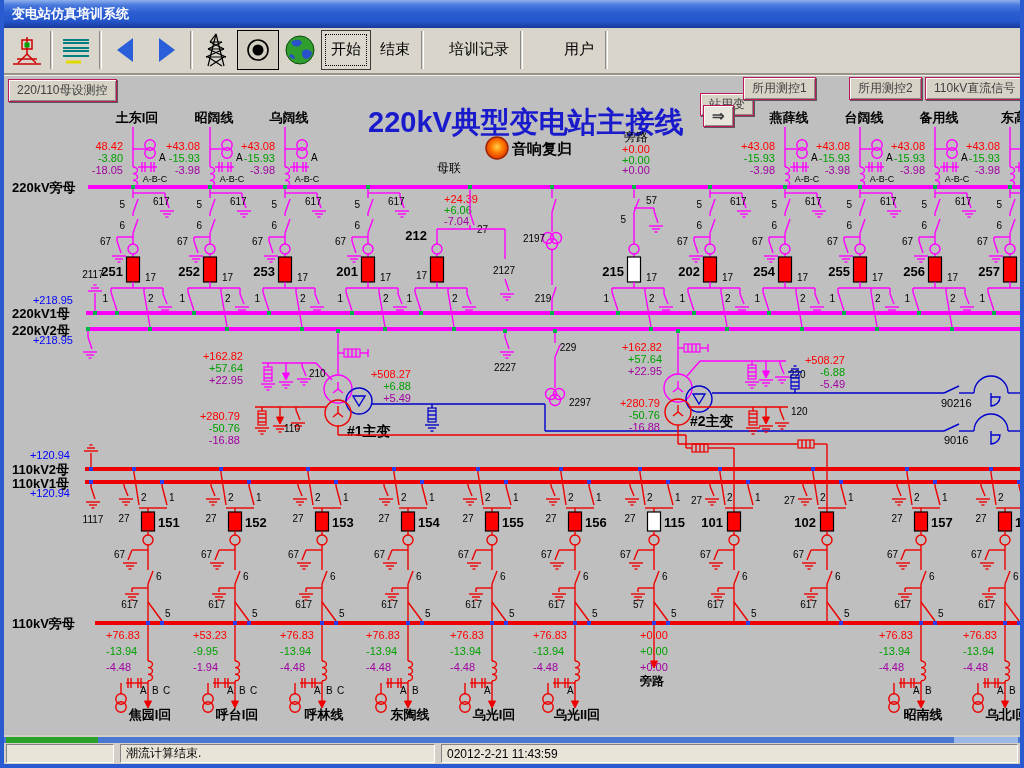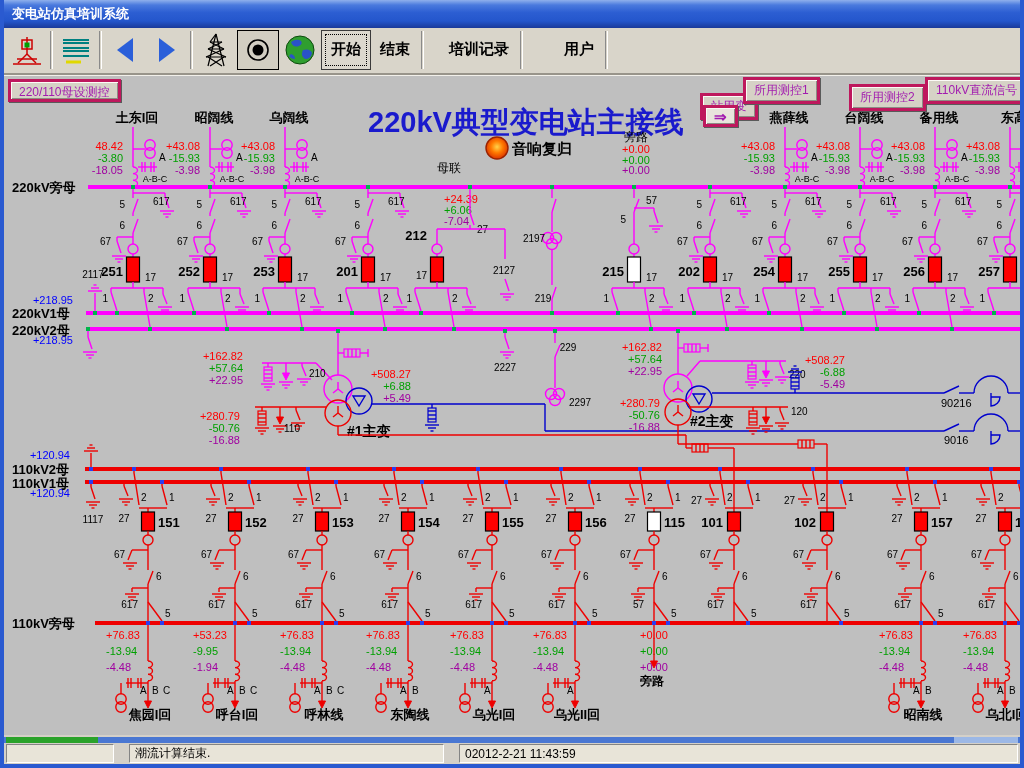--- a/index.html
+++ b/index.html
@@ -1,34 +1,34 @@
 <!DOCTYPE html>
 <html><head>
 <meta charset="utf-8">
 <style>
 *{margin:0;padding:0;box-sizing:border-box;font-family:"Liberation Sans",sans-serif}
 html,body{width:1024px;height:768px;overflow:hidden;background:#d4d0c8}
 .window{width:1024px;height:768px;display:flex;flex-direction:column;border-left:4px solid #2a5ad0;border-right:4px solid #2a5ad0;border-bottom:4px solid #2a5ad0;background:#d4d0c8}
 .titlebar{height:28px;background:linear-gradient(180deg,#8fb0ec 0%,#4a7ade 18%,#2c5ed2 45%,#2456cc 75%,#1a3a9a 100%);color:#fff;font-weight:bold;font-size:13px;display:flex;align-items:center;padding-left:8px;flex:0 0 auto}
 .toolbar{height:47px;flex:0 0 auto;background:#d9d5ca;display:flex;align-items:center;padding:2px 2px 4px 2px;border-bottom:2px solid #98948a}
-.tb{height:40px;background:transparent;border:none;font-size:15px;font-weight:bold;color:#000;padding:0 9px;display:flex;align-items:center;justify-content:center;cursor:pointer}
+.tb{height:40px;background:transparent;border:none;font-size:15px;font-weight:normal;color:#000;padding:0 9px;display:flex;align-items:center;justify-content:center;cursor:pointer}
 .tb.ico{width:42px;padding:0}
 .tb.box{border:1px solid #000;background:#d2cec2}
 .tb.focus{border:1px solid #3a3a3a;outline:1px dotted #000;outline-offset:-5px;background:#dcd8ce}
 .sep{width:3px;height:38px;margin:0 2px;border-left:1px solid #8a8a8a;border-right:1px solid #ffffff}
 .ml14{margin-left:14px}.ml30{margin-left:30px}
 .main{flex:0 0 660px;position:relative;background:#bfbfbf;overflow:hidden;border-top:1px solid #f2f0ea}
 .main svg{position:absolute;left:0;top:0}
-.pbtn{position:absolute;z-index:5;font-size:12px;color:#a21caf;background:#d6d2c6;border:3px solid #be185d;box-shadow:inset 1px 1px 0 #fbfaf6,inset -1px -1px 0 #8c8c84,1px 1px 0 #5a5a5a;padding:2px 8px;cursor:pointer;white-space:nowrap}
+.pbtn{position:absolute;z-index:5;font-size:12px;color:#404040;background:#d6d2c6;border:1px solid #be185d;box-shadow:inset 1px 1px 0 #fbfaf6,inset -1px -1px 0 #8c8c84,1px 1px 0 #5a5a5a;padding:2px 8px;cursor:pointer;white-space:nowrap}
 .pbtn.arrow{font-size:15px;font-weight:bold;padding:0 8px;background:#e8e5dc}
 .gap{height:2px;background:#d4d0c8}
 .strip{height:6px;position:relative;background:#4a77d2}
 .strip .g{position:absolute;left:2px;top:0;bottom:0;width:92px;background:#2aa22a}
 .strip .l{position:absolute;left:950px;right:2px;top:0;bottom:0;background:#9cb8e6}
-.statusbar{height:21px;flex:0 0 auto;display:flex;align-items:stretch;background:#d4d0c8;padding:1px 2px;gap:15px}
+.statusbar{height:21px;flex:0 0 auto;display:flex;align-items:stretch;background:#d4d0c8;padding:1px 2px;gap:6px}
 .sp{border:1px solid;border-color:#848484 #ffffff #ffffff #848484;background:#e8e4d8;font-size:12px;color:#000;display:flex;align-items:center;padding:0 5px;white-space:nowrap;overflow:hidden}
 .p0{width:108px}.p1{width:315px}.p2{width:412px}.p3{flex:1}
 .p3 span+span{}
 text{font-family:"Liberation Sans",sans-serif}
 </style>
 </head>
 <body>
 
 <div class="window">
   <div class="titlebar">
@@ -103,21 +103,21 @@
     <button class="tb txt ml14">培训记录</button>
     <div class="sep"></div>
     <button class="tb txt ml30">用户</button>
     <div class="sep"></div>
   </div>
 
   <div class="main">
     <button class="pbtn" style="left:4px;top:3px;height:23px">220/110母设测控</button>
     <button class="pbtn" style="left:696px;top:17px">站用变</button>
     <button class="pbtn" style="left:739px;top:1px">所用测控1</button>
-    <button class="pbtn" style="left:845px;top:8px">所用测控2</button>
+    <button class="pbtn" style="left:845px;top:1px">所用测控2</button>
     <button class="pbtn" style="left:921px;top:1px">110kV直流信号</button>
     <button class="pbtn arrow" style="left:699px;top:29px;height:22px">⇒</button>
     <svg id="diagram" width="1016" height="660" viewBox="4 75 1016 660">
       <defs>
         <radialGradient id="glow" cx="50%" cy="45%" r="60%">
           <stop offset="0%" stop-color="#ffd24a"></stop>
             <stop offset="45%" stop-color="#ff7a00"></stop>
             <stop offset="100%" stop-color="#d52800"></stop>
         </radialGradient>
       </defs>

